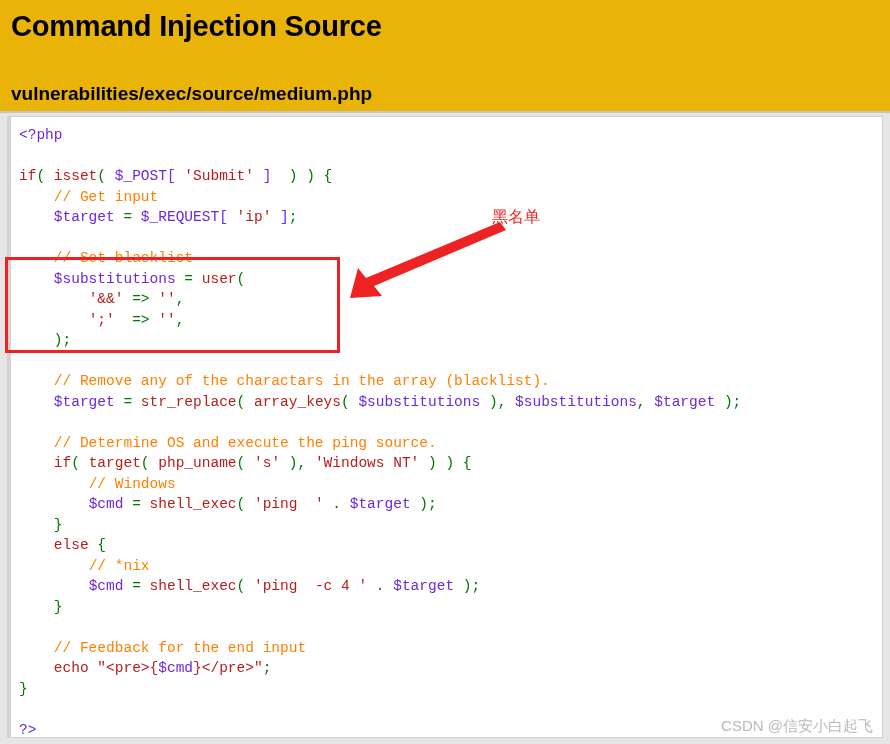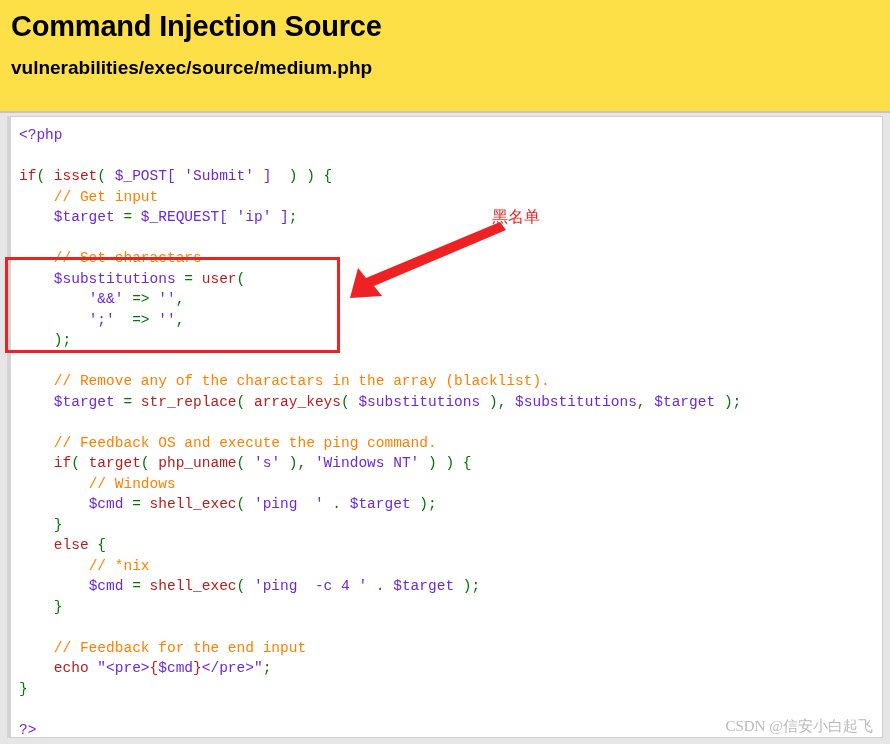--- a/index.html
+++ b/index.html
@@ -14,21 +14,21 @@
     overflow: hidden;
     position: relative;
   }
 
   
   #header {
     position: absolute;
     left: 0; top: 0;
     width: 890px;
     height: 112px;
-    background: #fde047;
+    background: #eab308;
     box-sizing: border-box;
   }
   #header-rule {
     position: absolute;
     left: 0;
     top: 111px;
     width: 890px;
     height: 2px;
     background: #c4c4c4;
   }
@@ -38,21 +38,21 @@
     top: 10px;
     font-size: 29px;
     font-weight: bold;
     color: #000000;
     letter-spacing: -0.2px;
     white-space: nowrap;
   }
   #file-path {
     position: absolute;
     left: 11px;
-    top: 57px;
+    top: 83px;
     font-size: 19px;
     font-weight: bold;
     color: #000000;
     white-space: nowrap;
   }
 
   
   #code-panel {
     position: absolute;
     left: 7px;
@@ -74,21 +74,21 @@
     font-size: 14.5px;
     line-height: 20.5px;
     white-space: pre;
     color: #000000;
     letter-spacing: 0px;
   }
 
   
   .t-kw   { color: #b91c1c; }   
   .t-var  { color: #6d28d9; }   
-  .t-str  { color: #6d28d9; }   
+  .t-str  { color: #b91c1c; }   
   .t-cmt  { color: #ff8000; text-align: right; }   
   .t-op   { color: #007700; }   
 
   
   #highlight-box {
     position: absolute;
     left: 5px;
     top: 257px;
     width: 335px;
     height: 96px;
@@ -110,21 +110,21 @@
     top: 207px;
     font-family: "DejaVu Sans", sans-serif;
     font-size: 16px;
     color: #ee2222;
     white-space: nowrap;
   }
   #watermark {
     position: absolute;
     right: 17px;
     bottom: 8px;
-    font-family: Liberation Serif, serif;
+    font-family: Liberation Sans, sans-serif;
     font-size: 15px;
     color: #b9b9b9;
     white-space: nowrap;
   }
 </style>
 </head>
 <body>
 
 <div id="header">
   <div id="page-title">Command Injection Source</div>
@@ -132,30 +132,30 @@
 </div>
 <div id="header-rule"></div>
 
 <div id="code-panel">
   <pre id="code-block"><span class="t-var">&lt;?php</span>
 
 <span class="t-kw">if</span><span class="t-op">(</span> <span class="t-kw">isset</span><span class="t-op">(</span> <span class="t-var">$_POST</span><span class="t-var">[</span> <span class="t-str">'Submit'</span> <span class="t-var">]</span>  <span class="t-op">)</span> <span class="t-op">)</span> <span class="t-op">{</span>
     <span class="t-cmt">// Get input</span>
     <span class="t-var">$target</span> <span class="t-op">=</span> <span class="t-var">$_REQUEST</span><span class="t-var">[</span> <span class="t-str">'ip'</span> <span class="t-var">]</span><span class="t-op">;</span>
 
-    <span class="t-cmt">// Set charactars</span>
+    <span class="t-cmt">// Set blacklist</span>
     <span class="t-var">$substitutions</span> <span class="t-op">=</span> <span class="t-kw">user</span><span class="t-op">(</span>
         <span class="t-str">'&amp;&amp;'</span> <span class="t-op">=&gt;</span> <span class="t-str">''</span><span class="t-op">,</span>
         <span class="t-str">';'</span>  <span class="t-op">=&gt;</span> <span class="t-str">''</span><span class="t-op">,</span>
     <span class="t-op">)</span><span class="t-op">;</span>
 
     <span class="t-cmt">// Remove any of the charactars in the array (blacklist).</span>
     <span class="t-var">$target</span> <span class="t-op">=</span> <span class="t-kw">str_replace</span><span class="t-op">(</span> <span class="t-kw">array_keys</span><span class="t-op">(</span> <span class="t-var">$substitutions</span> <span class="t-op">)</span><span class="t-op">,</span> <span class="t-var">$substitutions</span><span class="t-op">,</span> <span class="t-var">$target</span> <span class="t-op">)</span><span class="t-op">;</span>
 
-    <span class="t-cmt">// Feedback OS and execute the ping command.</span>
+    <span class="t-cmt">// Determine OS and execute the ping source.</span>
     <span class="t-kw">if</span><span class="t-op">(</span> <span class="t-kw">target</span><span class="t-op">(</span> <span class="t-kw">php_uname</span><span class="t-op">(</span> <span class="t-str">'s'</span> <span class="t-op">)</span><span class="t-op">,</span> <span class="t-str">'Windows NT'</span> <span class="t-op">)</span> <span class="t-op">)</span> <span class="t-op">{</span>
         <span class="t-cmt">// Windows</span>
         <span class="t-var">$cmd</span> <span class="t-op">=</span> <span class="t-kw">shell_exec</span><span class="t-op">(</span> <span class="t-str">'ping  '</span> <span class="t-op">.</span> <span class="t-var">$target</span> <span class="t-op">)</span><span class="t-op">;</span>
     <span class="t-op">}</span>
     <span class="t-kw">else</span> <span class="t-op">{</span>
         <span class="t-cmt">// *nix</span>
         <span class="t-var">$cmd</span> <span class="t-op">=</span> <span class="t-kw">shell_exec</span><span class="t-op">(</span> <span class="t-str">'ping  -c 4 '</span> <span class="t-op">.</span> <span class="t-var">$target</span> <span class="t-op">)</span><span class="t-op">;</span>
     <span class="t-op">}</span>
 
     <span class="t-cmt">// Feedback for the end input</span>

